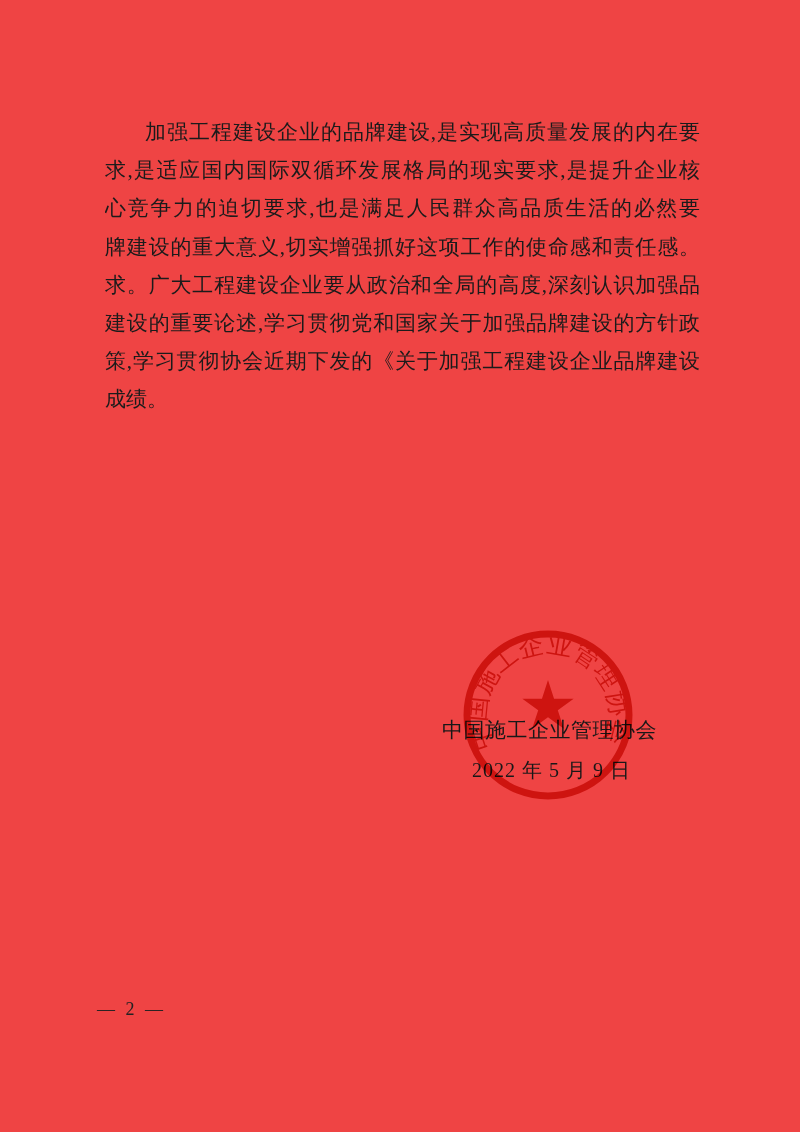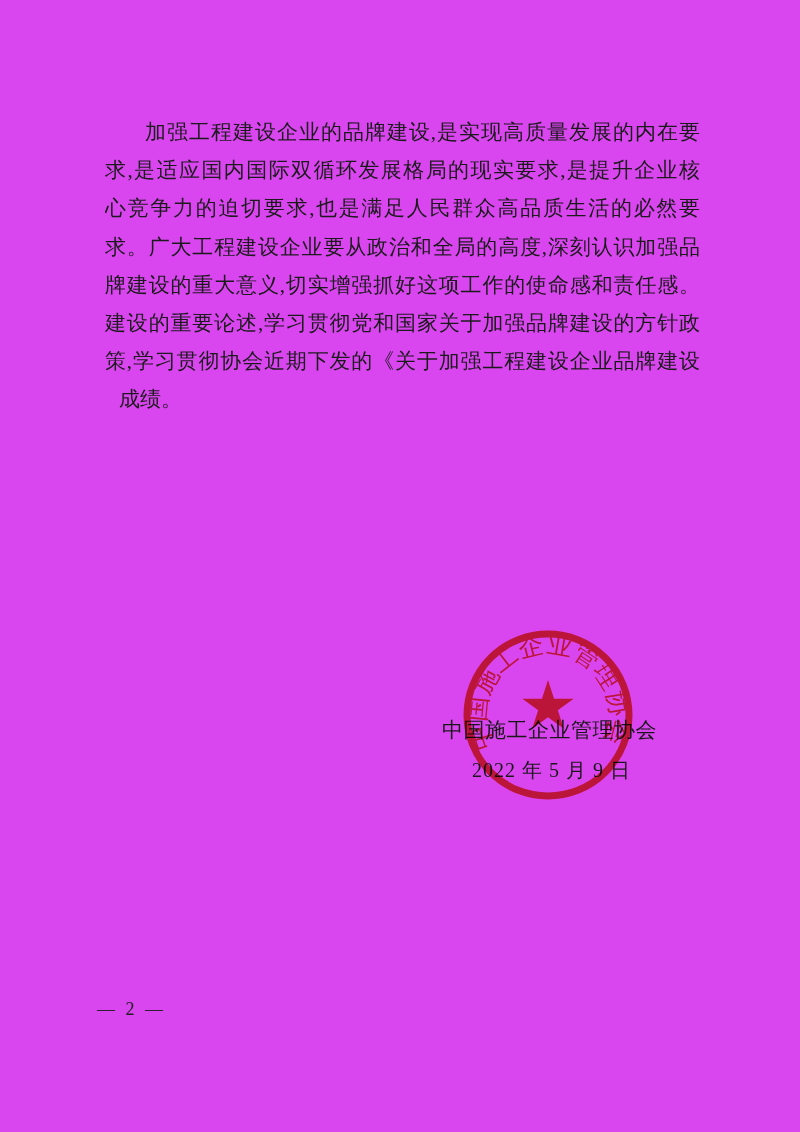--- a/index.html
+++ b/index.html
@@ -1,42 +1,42 @@
 <!DOCTYPE html>
 <html><head>
 <meta charset="utf-8">
 <style>
   html, body { margin: 0; padding: 0; background: #888; }
   .page {
     position: relative;
     width: 800px;
     height: 1132px;
     margin: 0 auto;
-    background: #d946ef;
+    background: #ef4444;
     overflow: hidden;
     font-family: "Liberation Serif", "DejaVu Serif", serif;
   }
   .body-text {
     position: absolute;
     left: 105px;
     top: 113px;
     width: 595px;
     color: #1b1b1b;
   }
   .text-line {
     font-size: 21px;
     line-height: 38.2px;
     height: 38.2px;
     text-align: justify;
     text-align-last: justify;
     text-justify: inter-character;
     overflow: hidden;
   }
   .text-line.first-line { text-indent: 40px; }
-  .text-line.last-line { text-align-last: left; margin-left: 14px; }
+  .text-line.last-line { text-align-last: left; }
 
   .signature-line {
     position: absolute;
     left: 442px;
     top: 716px;
     font-size: 21px;
     letter-spacing: 0.5px;
     color: #181818;
     z-index: 2;
     white-space: nowrap;
@@ -72,22 +72,22 @@
 </style>
 </head>
 <body>
 
 <div class="page">
 
   <div class="body-text">
     <div class="text-line first-line">加强工程建设企业的品牌建设,是实现高质量发展的内在要</div>
     <div class="text-line">求,是适应国内国际双循环发展格局的现实要求,是提升企业核</div>
     <div class="text-line">心竞争力的迫切要求,也是满足人民群众高品质生活的必然要</div>
+    <div class="text-line">牌建设的重大意义,切实增强抓好这项工作的使命感和责任感。</div>
     <div class="text-line">求。广大工程建设企业要从政治和全局的高度,深刻认识加强品</div>
-    <div class="text-line">牌建设的重大意义,切实增强抓好这项工作的使命感和责任感。</div>
     <div class="text-line">建设的重要论述,学习贯彻党和国家关于加强品牌建设的方针政</div>
     <div class="text-line">策,学习贯彻协会近期下发的《关于加强工程建设企业品牌建设</div>
     <div class="text-line last-line">成绩。</div>
   </div>
 
   <div class="signature-line">中国施工企业管理协会</div>
   <div class="date-line">2022 年 5 月 9 日</div>
 
   <svg class="seal-svg" width="180" height="184" viewBox="0 0 180 184" xmlns="http://www.w3.org/2000/svg">
     <circle cx="90" cy="92" r="81" fill="none" stroke-width="7" stroke="#d93a2b"></circle>

